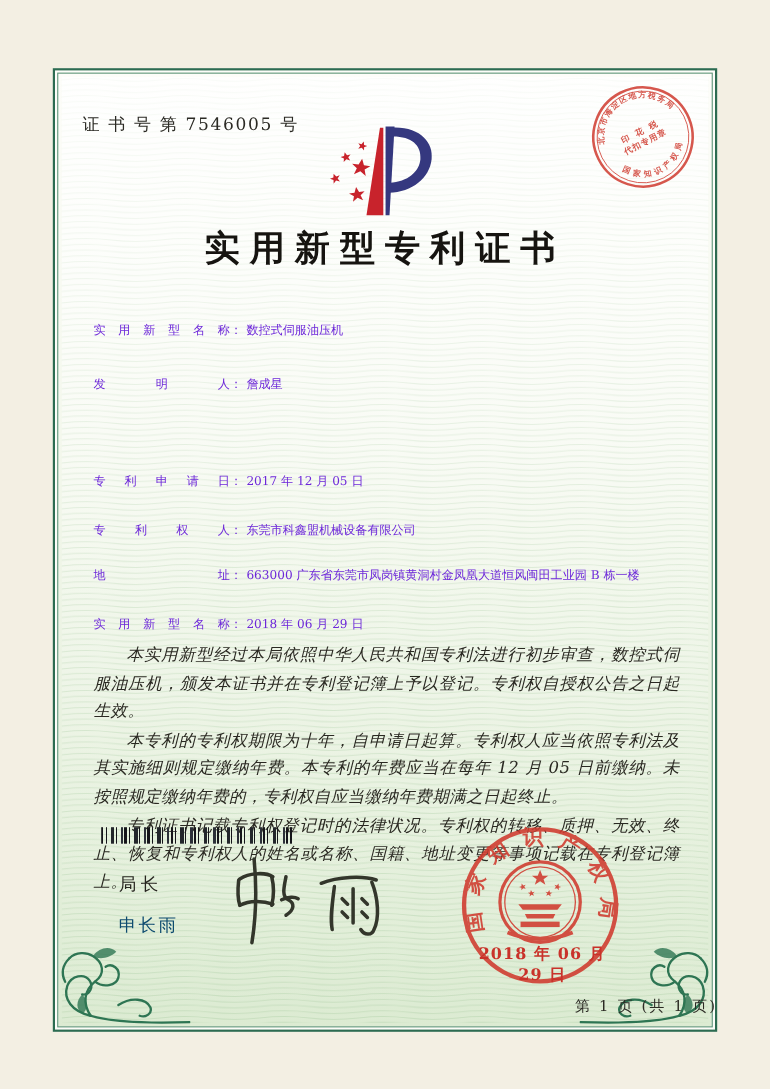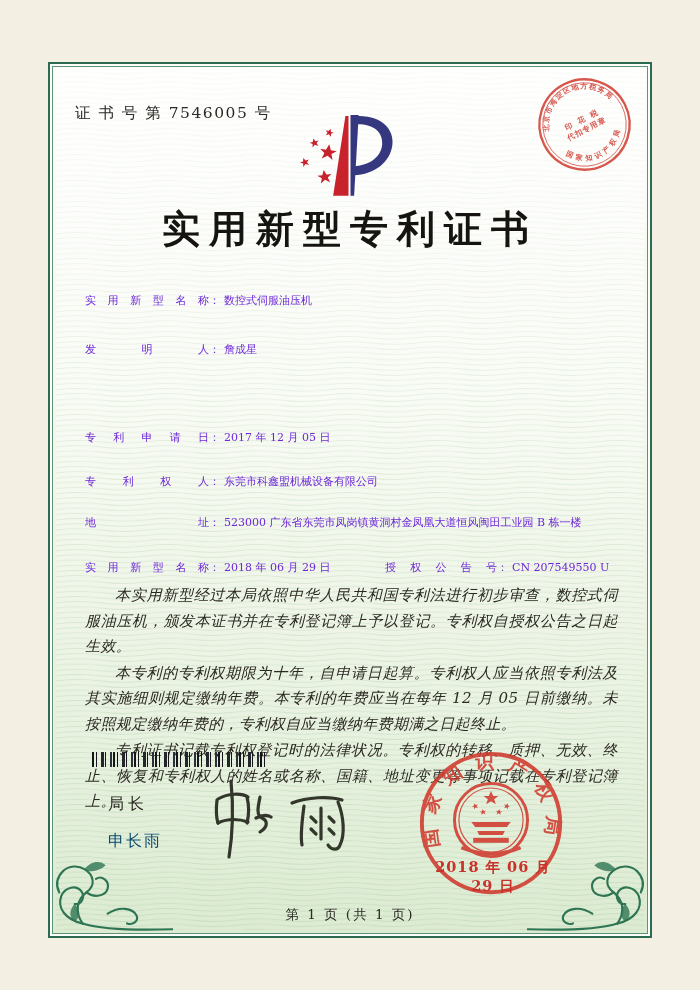--- a/index.html
+++ b/index.html
@@ -17,21 +17,21 @@
   .frame-inner{
     position:absolute;inset:2px;border:1px solid #5d9478;
     background:linear-gradient(180deg,#fdfdf9 0%,#f4f8ed 38%,#e7f1de 72%,#dcebd2 100%);
   }
   .waves{position:absolute;inset:3px;width:calc(100% - 6px);height:calc(100% - 6px);}
   
   .cert-no{position:absolute;left:75px;top:103px;font-size:15.5px;letter-spacing:1.5px;color:#2b2a24;}
   .logo{position:absolute;left:272px;top:111px;width:155px;height:97px;}
   .title{
     position:absolute;left:0;right:0;top:204px;text-align:center;
-    font-size:38px;font-weight:600;letter-spacing:9px;color:#161410;
+    font-size:32px;font-weight:600;letter-spacing:9px;color:#161410;
   }
   
   .row{position:absolute;left:85px;width:545px;font-size:11px;line-height:23px;color:#6d28d9;}
   .lbl{display:inline-block;width:124px;text-align:justify;text-align-last:justify;vertical-align:top;}
   .colon{vertical-align:top;}
   .val{vertical-align:top;padding-left:4px;}
   .val-wrap{display:inline-block;width:394px;vertical-align:top;padding-left:4px;}
   .grant-right{position:absolute;left:300px;top:0;white-space:nowrap;}
   .lbl-sm{display:inline-block;width:112px;text-align:justify;text-align-last:justify;vertical-align:top;}
   
@@ -57,21 +57,21 @@
   .seal{position:absolute;left:412px;top:747px;width:158px;height:158px;}
   .seal-date{
     position:absolute;left:424px;top:858px;width:138px;text-align:center;
     color:#c9322a;font-size:14.5px;font-weight:600;letter-spacing:1px;
   }
   .tax-stamp{position:absolute;left:536px;top:76px;width:97px;height:97px;transform:rotate(-27deg);}
   .flourish{position:absolute;width:122px;height:92px;}
   .flourish.fl-left{left:51px;top:844px;}
   .flourish.fl-right{left:527px;top:844px;transform:scaleX(-1);}
   .footer{
-    position:absolute;left:48px;width:604px;top:906px;text-align:center;
+    position:absolute;left:48px;width:604px;top:906px;text-align:right;
     font-size:13.5px;letter-spacing:2px;color:#2b2a24;
   }
 </style>
 </head>
 <body>
 
 <div class="page">
 
   <div class="frame-outer">
     <div class="frame-inner">
@@ -145,25 +145,24 @@
   <div class="row" style="top:338px">
     <span class="lbl">发　明　人</span><span class="colon">：</span><span class="val">詹成星</span>
   </div>
   <div class="row" style="top:426px">
     <span class="lbl">专利申请日</span><span class="colon">：</span><span class="val">2017 年 12 月 05 日</span>
   </div>
   <div class="row" style="top:470px">
     <span class="lbl">专 利 权 人</span><span class="colon">：</span><span class="val">东莞市科鑫盟机械设备有限公司</span>
   </div>
   <div class="row" style="top:511px">
-    <span class="lbl">地　　　址</span><span class="colon">：</span><span class="val-wrap">523000 广东省东莞市凤岗镇黄洞村金凤凰大道恒风闽田工业园 B 栋一楼</span>
+    <span class="lbl">地　　　址</span><span class="colon">：</span><span class="val-wrap">663000 广东省东莞市凤岗镇黄洞村金凤凰大道恒风闽田工业园 B 栋一楼</span>
   </div>
   <div class="row" style="top:556px">
     <span class="lbl">实用新型名称</span><span class="colon">：</span><span class="val">2018 年 06 月 29 日</span>
-    <span class="grant-right"><span class="lbl-sm">授权公告号</span><span class="colon">：</span><span class="val">CN 207549550 U</span></span>
   </div>
 
   <div class="paras">
     <p>本实用新型经过本局依照中华人民共和国专利法进行初步审查，数控式伺服油压机，颁发本证书并在专利登记簿上予以登记。专利权自授权公告之日起生效。</p>
     <p>本专利的专利权期限为十年，自申请日起算。专利权人应当依照专利法及其实施细则规定缴纳年费。本专利的年费应当在每年 12 月 05 日前缴纳。未按照规定缴纳年费的，专利权自应当缴纳年费期满之日起终止。</p>
     <p>专利证书记载专利权登记时的法律状况。专利权的转移、质押、无效、终止、恢复和专利权人的姓名或名称、国籍、地址变更等事项记载在专利登记簿上。</p>
   </div>
 
   <div class="barcode"></div>
 

